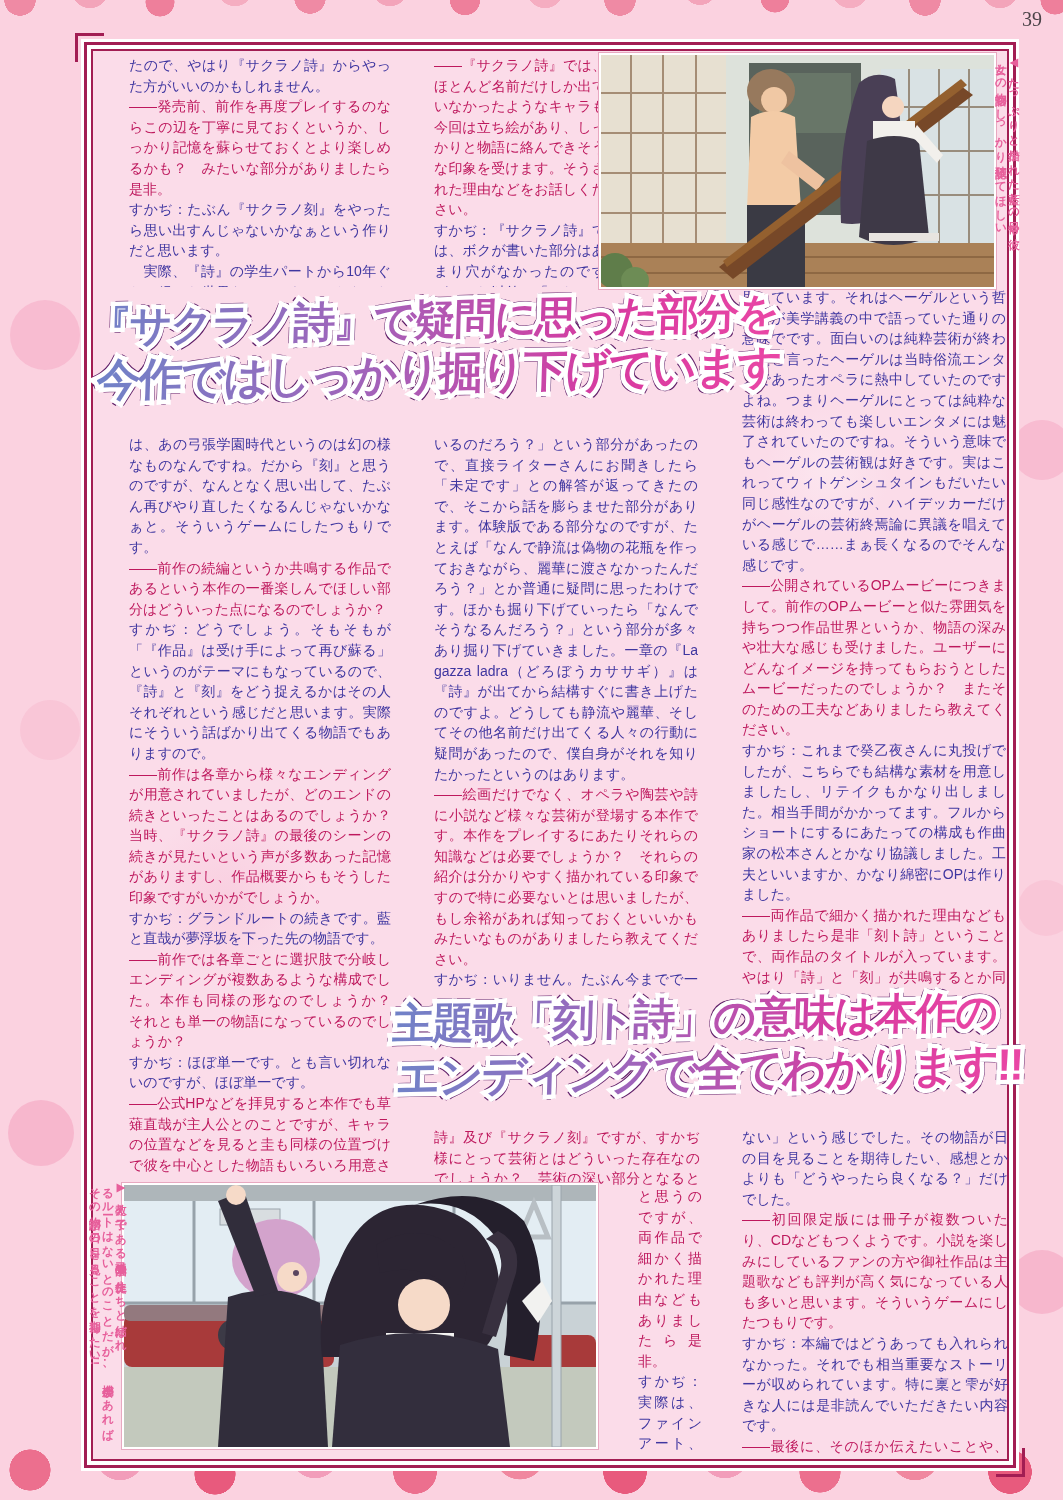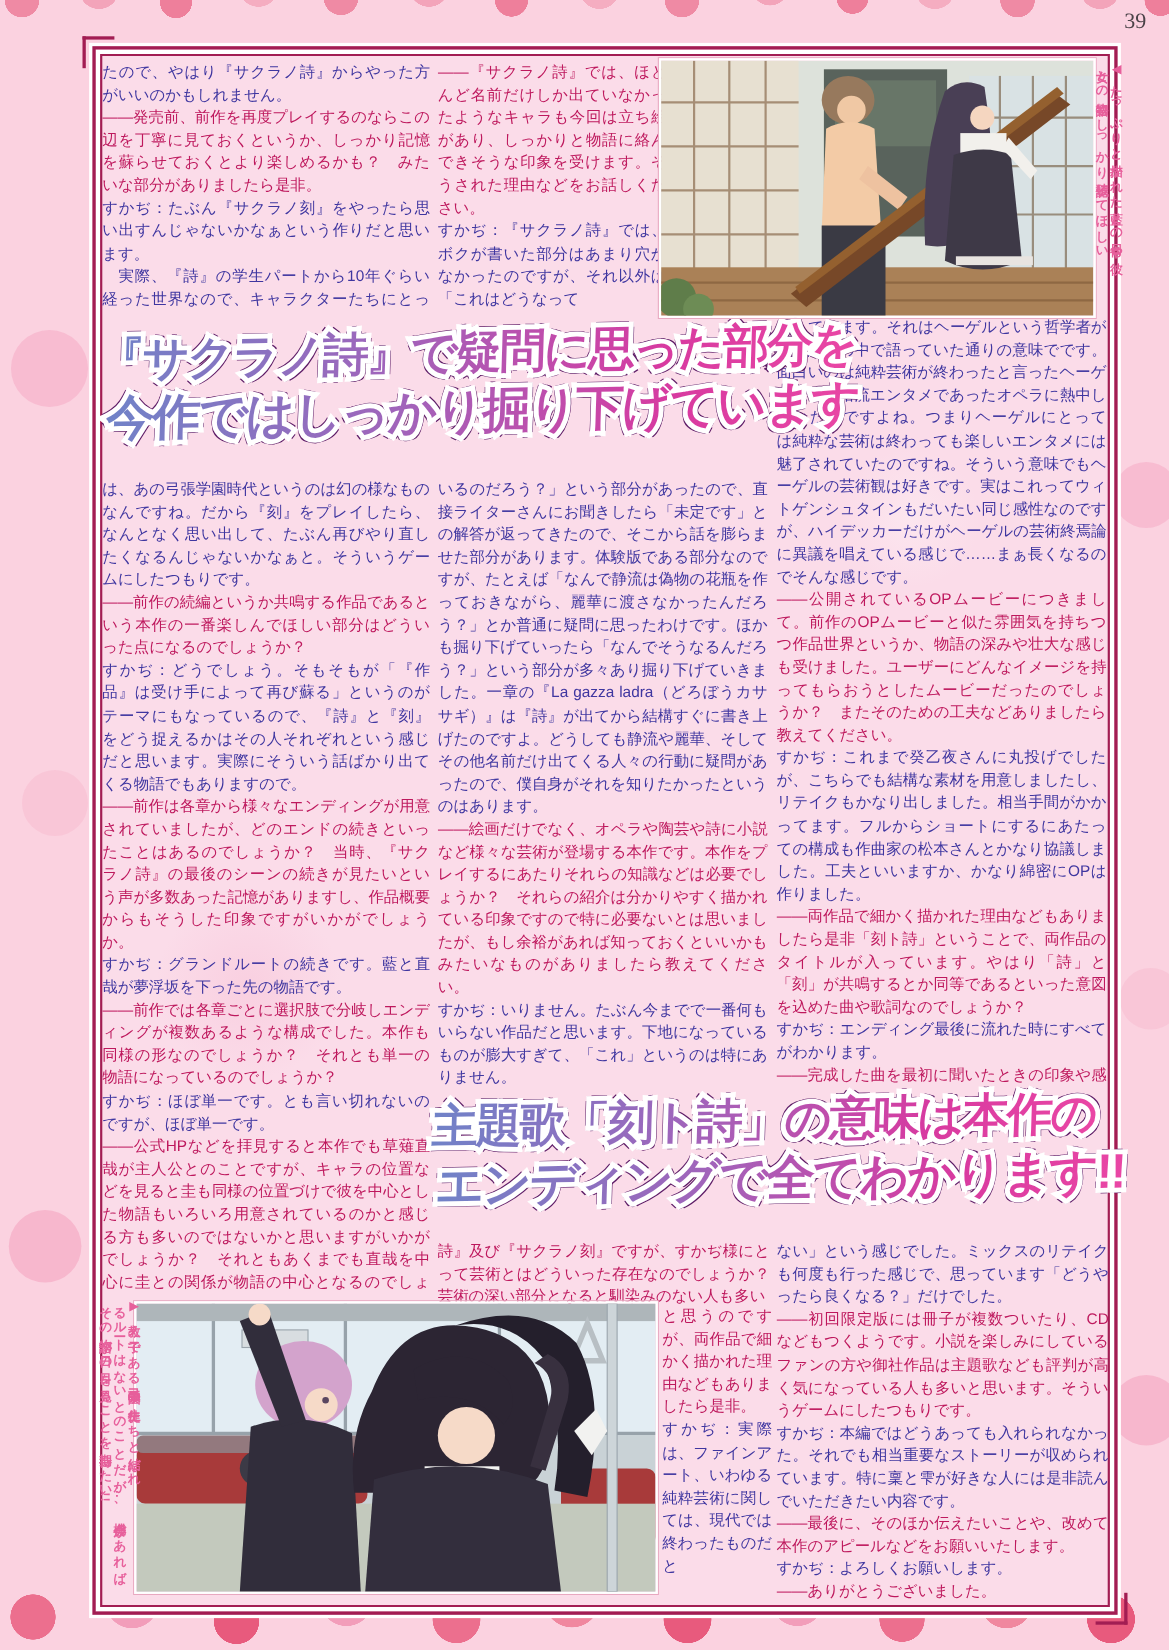--- a/index.html
+++ b/index.html
@@ -57,21 +57,21 @@
   .corner{position:absolute;width:26px;height:26px;border:3px solid #a21d53;background:#fff;}
   .corner-tl{left:-12px;top:-12px;border-right:none;border-bottom:none;background:transparent;}
   .corner-br{right:-12px;bottom:-12px;border-left:none;border-top:none;background:transparent;}
 
   .page-num{position:absolute;left:1022px;top:8px;font-family:"Liberation Serif","DejaVu Serif",serif;
     font-size:20px;color:#4b4348;}
 
   
   .col{position:absolute;overflow:hidden;font-size:14px;line-height:20.6px;
     text-align:justify;letter-spacing:0px;}
-  .para{margin:0;}
+  .para{margin:0;padding-left:36px;}
   .para.q{color:#be185d;}
   .para.a{color:#3f36a0;}
   .para.a b{font-weight:normal;color:#3f36a0;}
 
   .col-tl{left:93px;top:55px;width:298px;height:232px;}
   .col-tm{left:398px;top:55px;width:208px;height:232px;}
   .col-ml{left:93px;top:434px;width:298px;height:744px;}
   .col-mc{left:398px;top:434px;width:300px;height:556px;}
   .col-r{left:706px;top:287px;width:300px;height:702px;}
   .col-bmw{left:398px;top:1127px;width:302px;height:60px;}
@@ -133,21 +133,21 @@
     <p class="para a">たので、やはり『サクラノ詩』からやった方がいいのかもしれません。</p>
     <p class="para q">――発売前、前作を再度プレイするのならこの辺を丁寧に見ておくというか、しっかり記憶を蘇らせておくとより楽しめるかも？　みたいな部分がありましたら是非。</p>
     <p class="para a"><b>すかぢ：</b>たぶん『サクラノ刻』をやったら思い出すんじゃないかなぁという作りだと思います。</p>
     <p class="para a">　実際、『詩』の学生パートから10年ぐらい経った世界なので、キャラクターたちにとって</p>
   </div>
 <div class="col col-tm">
     <p class="para q">――『サクラノ詩』では、ほとんど名前だけしか出ていなかったようなキャラも今回は立ち絵があり、しっかりと物語に絡んできそうな印象を受けます。そうされた理由などをお話しください。</p>
     <p class="para a"><b>すかぢ：</b>『サクラノ詩』では、ボクが書いた部分はあまり穴がなかったのですが、それ以外は「これはどうなって</p>
   </div>
 <div class="col col-ml">
-    <p class="para a">は、あの弓張学園時代というのは幻の様なものなんですね。だから『刻』をプレイしたら、なんとなく思い出して、たぶん再びやり直したくなるんじゃないかなぁと。そういうゲームにしたつもりです。</p>
+    <p class="para a">は、あの弓張学園時代というのは幻の様なものなんですね。だから『刻』と思うのですが、なんとなく思い出して、たぶん再びやり直したくなるんじゃないかなぁと。そういうゲームにしたつもりです。</p>
     <p class="para q">――前作の続編というか共鳴する作品であるという本作の一番楽しんでほしい部分はどういった点になるのでしょうか？</p>
     <p class="para a"><b>すかぢ：</b>どうでしょう。そもそもが「『作品』は受け手によって再び蘇る」というのがテーマにもなっているので、『詩』と『刻』をどう捉えるかはその人それぞれという感じだと思います。実際にそういう話ばかり出てくる物語でもありますので。</p>
     <p class="para q">――前作は各章から様々なエンディングが用意されていましたが、どのエンドの続きといったことはあるのでしょうか？　当時、『サクラノ詩』の最後のシーンの続きが見たいという声が多数あった記憶がありますし、作品概要からもそうした印象ですがいかがでしょうか。</p>
     <p class="para a"><b>すかぢ：</b>グランドルートの続きです。藍と直哉が夢浮坂を下った先の物語です。</p>
     <p class="para q">――前作では各章ごとに選択肢で分岐しエンディングが複数あるような構成でした。本作も同様の形なのでしょうか？　それとも単一の物語になっているのでしょうか？</p>
     <p class="para a"><b>すかぢ：</b>ほぼ単一です。とも言い切れないのですが、ほぼ単一です。</p>
     <p class="para q">――公式HPなどを拝見すると本作でも草薙直哉が主人公とのことですが、キャラの位置などを見ると圭も同様の位置づけで彼を中心とした物語もいろいろ用意されているのかと感じる方も多いのではないかと思いますがいかがでしょうか？　それともあくまでも直哉を中心に圭との関係が物語の中心となるのでしょうか？</p>
   </div>
 <div class="col col-mc">
     <p class="para a">いるのだろう？」という部分があったので、直接ライターさんにお聞きしたら「未定です」との解答が返ってきたので、そこから話を膨らませた部分があります。体験版である部分なのですが、たとえば「なんで静流は偽物の花瓶を作っておきながら、麗華に渡さなかったんだろう？」とか普通に疑問に思ったわけです。ほかも掘り下げていったら「なんでそうなるんだろう？」という部分が多々あり掘り下げていきました。一章の『La gazza ladra（どろぼうカササギ）』は『詩』が出てから結構すぐに書き上げたのですよ。どうしても静流や麗華、そしてその他名前だけ出てくる人々の行動に疑問があったので、僕自身がそれを知りたかったというのはあります。</p>
@@ -163,21 +163,21 @@
     <p class="para q">――完成した曲を最初に聞いたときの印象や感想などはいかがでしたか？</p>
   </div>
 <div class="col col-bmw">
     <p class="para q">詩』及び『サクラノ刻』ですが、すかぢ様にとって芸術とはどういった存在なのでしょうか？　芸術の深い部分となると馴染みのない人も多い</p>
   </div>
 <div class="col col-bmn">
     <p class="para q">と思うのですが、両作品で細かく描かれた理由などもありましたら是非。</p>
     <p class="para a"><b>すかぢ：</b>実際は、ファインアート、いわゆる純粋芸術に関しては、現代では終わったものだと</p>
   </div>
 <div class="col col-br">
-    <p class="para a">ない」という感じでした。ミックスのリテイクも何度も行った感じで、思っています「どうやったら良くなる？」だけでした。</p>
+    <p class="para a">ない」という感じでした。その物語が日の目を見ることを期待したい、感想とかよりも「どうやったら良くなる？」だけでした。</p>
     <p class="para q">――初回限定版には冊子が複数ついたり、CDなどもつくようです。小説を楽しみにしているファンの方や御社作品は主題歌なども評判が高く気になっている人も多いと思います。そういうゲームにしたつもりです。</p>
     <p class="para a"><b>すかぢ：</b>本編ではどうあっても入れられなかった。それでも相当重要なストーリーが収められています。特に稟と雫が好きな人には是非読んでいただきたい内容です。</p>
     <p class="para q">――最後に、そのほか伝えたいことや、改めて本作のアピールなどをお願いいたします。</p>
     <p class="para a"><b>すかぢ：</b>よろしくお願いします。</p>
     <p class="para q">――ありがとうございました。</p>
   </div>
 
 <div class="headline headline1 hl1">
   <span class="hl-line l1">
     <span class="hl-back">『サクラノ詩』で疑問に思った部分を</span><span class="hl-front">『サクラノ詩』で疑問に思った部分を</span>

